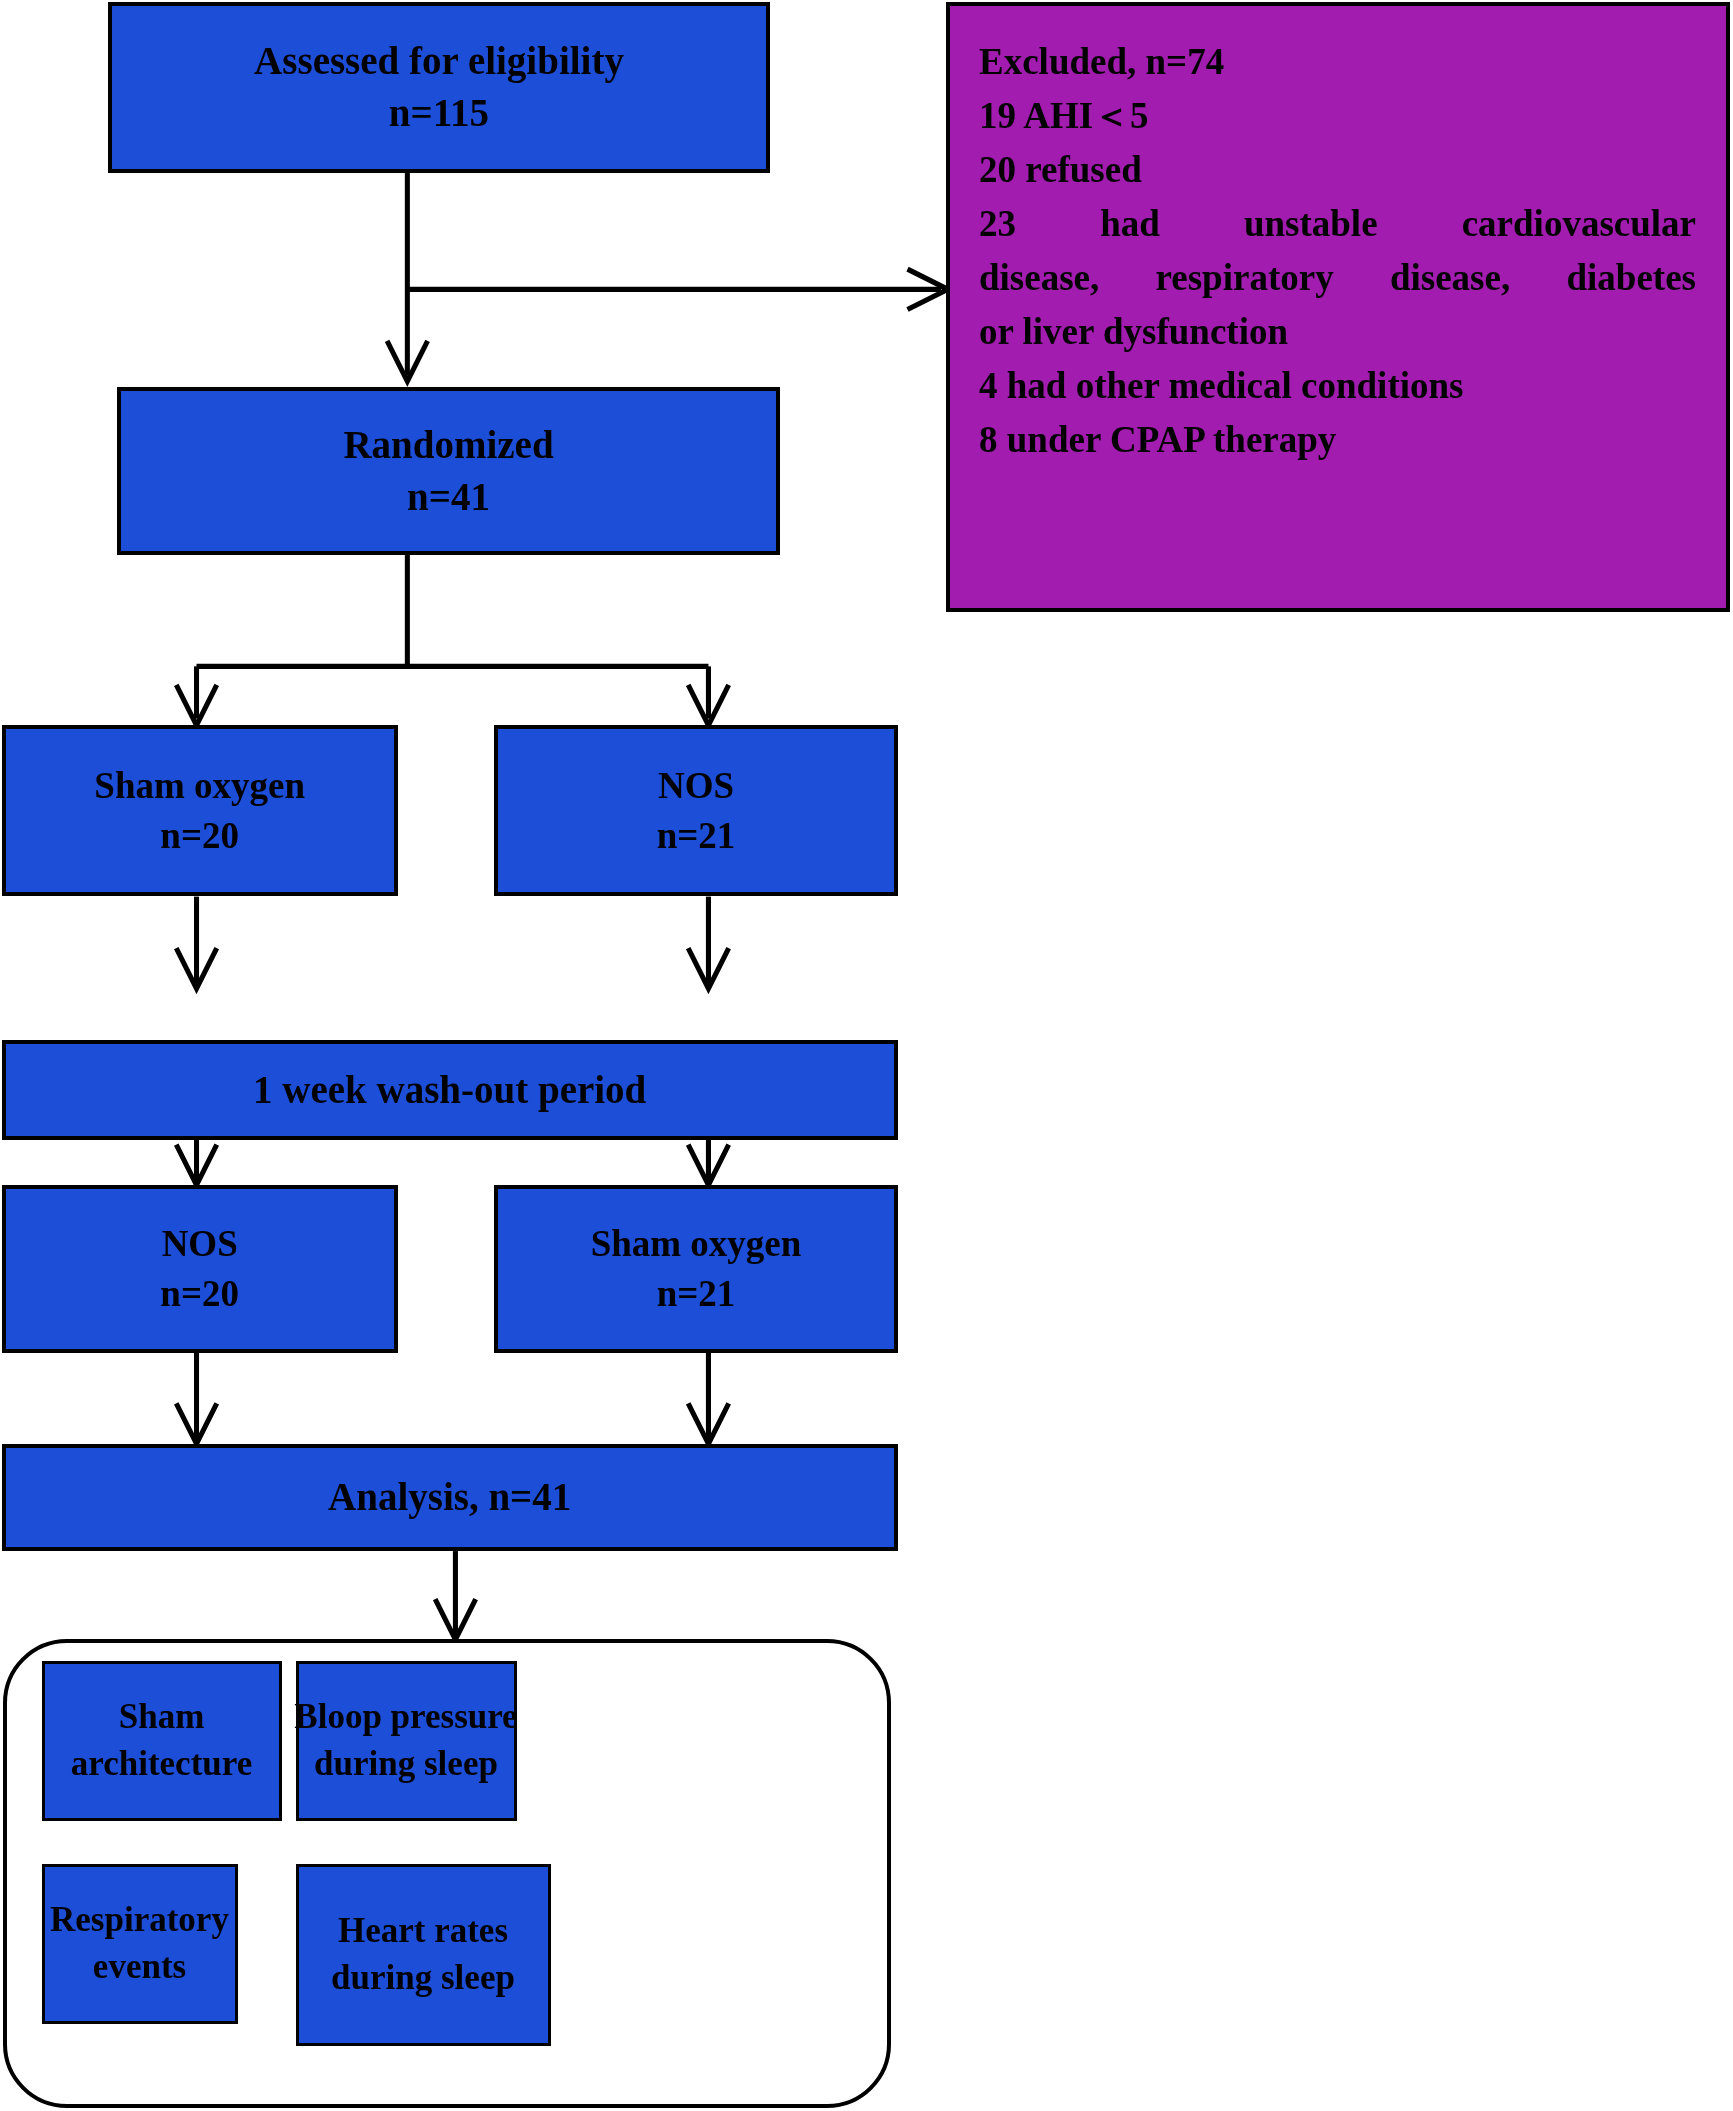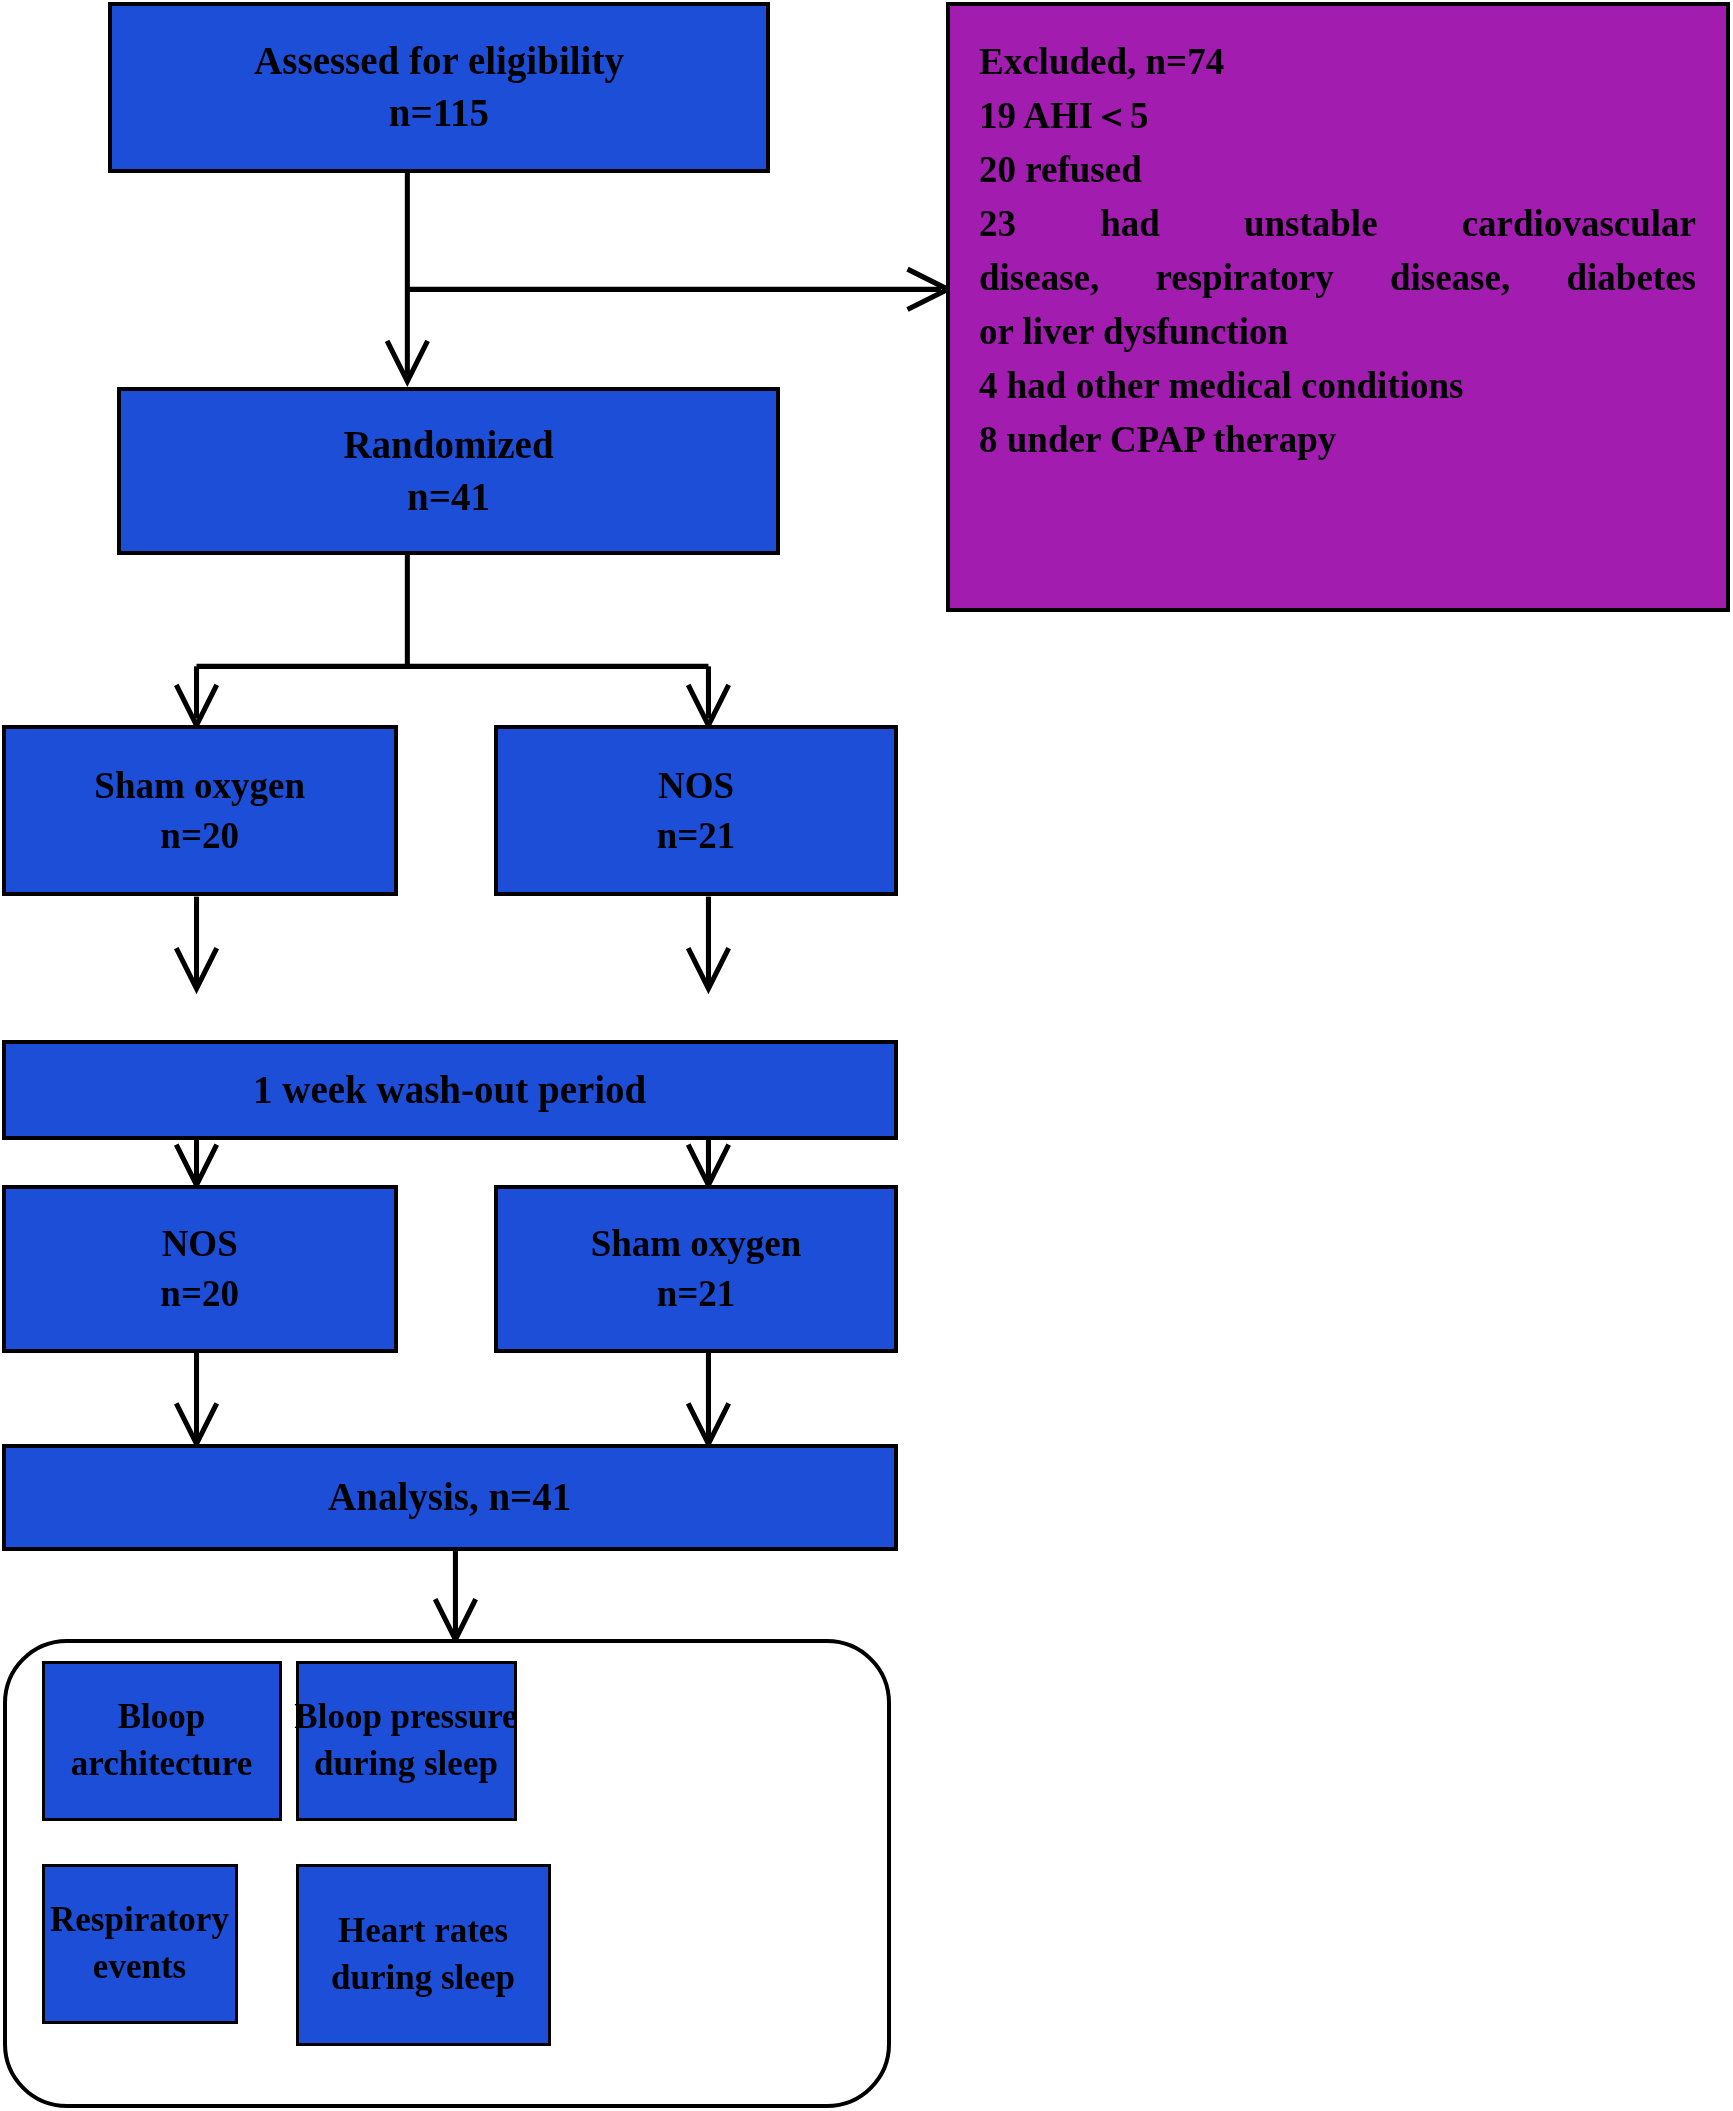--- a/index.html
+++ b/index.html
@@ -166,21 +166,21 @@
     <span class="line t44">n=21</span>
   </div>
 
   <div class="box" id="analysis-box" style="left:1.7px; top:1444px; width:896px; height:107px;">
     <span class="line t46">Analysis, n=41</span>
   </div>
 
   <div id="outcomes-container" style="left:2.5px; top:1639px; width:888px; height:469px;">
 
     <div class="box thin" id="outcome-0" style="left:35px; top:17.7px; width:240px; height:160px;">
-      <span class="line t42">Bloop</span>
+      <span class="line t42">Sham</span>
       <span class="line t42">architecture</span>
     </div>
 
     <div class="box thin" id="outcome-1" style="left:289px; top:17.7px; width:221px; height:160px;">
       <span class="line t42">Bloop pressure</span>
       <span class="line t42">during sleep</span>
     </div>
 
     <div class="box thin" id="outcome-2" style="left:35px; top:221px; width:196px; height:160px;">
       <span class="line t42">Respiratory</span>

